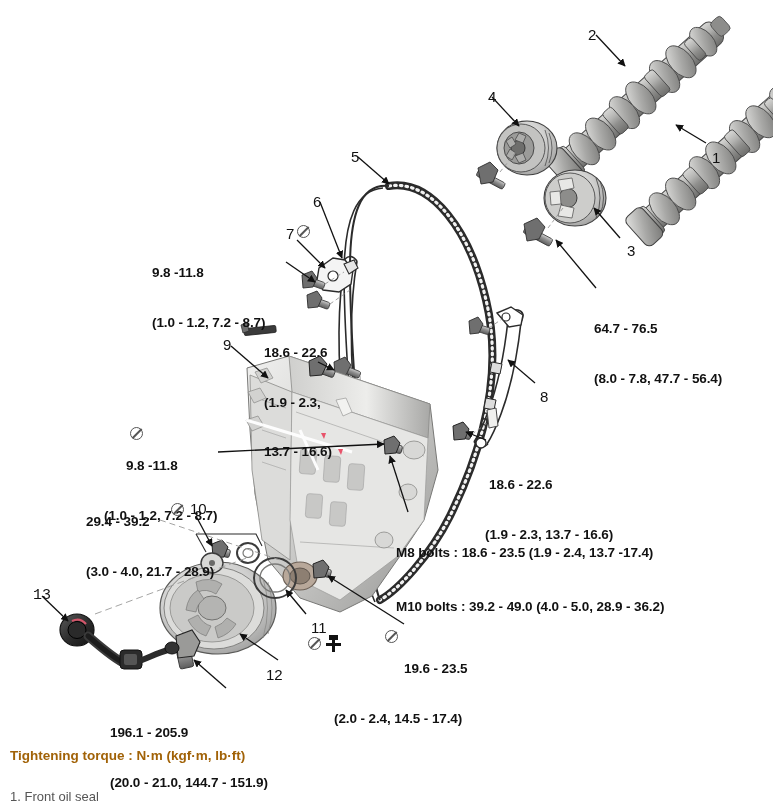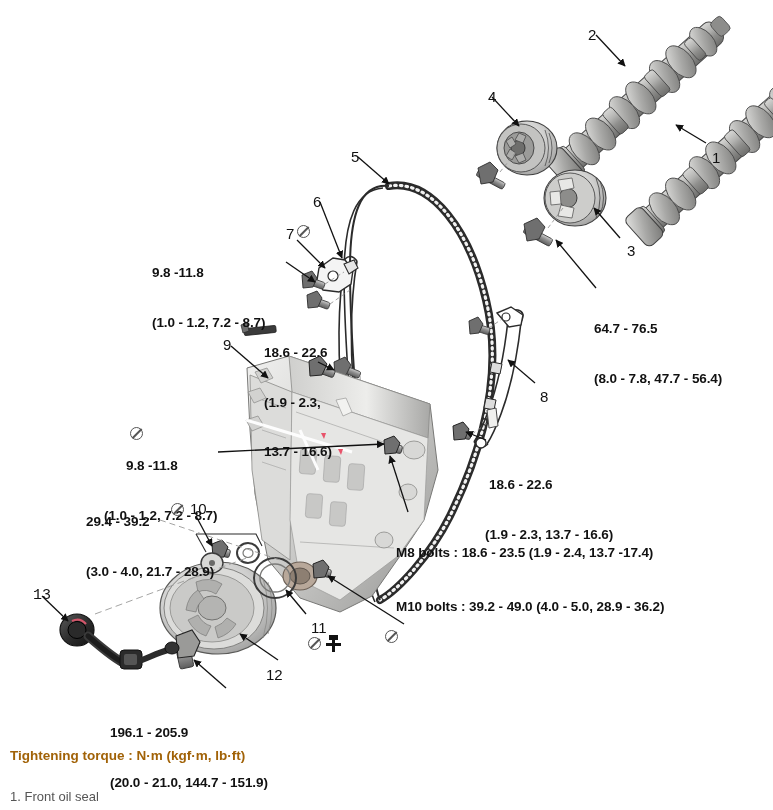--- a/index.html
+++ b/index.html
@@ -475,20 +475,22 @@
     <div style="margin-left:-4px;">(1.9 - 2.3, 13.7 - 16.6)</div>
   </div>
 
   <div class="lbl lft" style="left:396px; top:508px; width:370px; line-height:18px;">
     <div>M8 bolts : 18.6 - 23.5 (1.9 - 2.4, 13.7 -17.4)</div>
     <div>M10 bolts : 39.2 - 49.0 (4.0 - 5.0, 28.9 - 36.2)</div>
   </div>
 
   <div class="noreuse" style="left:385px; top:630px;"></div>
   <div class="lbl lft" style="left:334px; top:628px; width:230px;">
+    <div style="padding-left:70px;">19.6 - 23.5</div>
+    <div style="padding-left:0px;">(2.0 - 2.4, 14.5 - 17.4)</div>
   </div>
 
   <div class="noreuse" style="left:308px; top:637px;"></div>
   <svg class="sealglyph" style="left:325px; top:634px;" width="18" height="20" viewBox="0 0 18 20">
     <rect x="4" y="1" width="9" height="5" fill="#111"></rect>
     <rect x="7" y="6" width="3" height="12" fill="#111"></rect>
     <rect x="1" y="9" width="15" height="3" fill="#111"></rect>
   </svg>
 
   <div class="lbl ctr" style="left:110px; top:692px; width:250px;">

